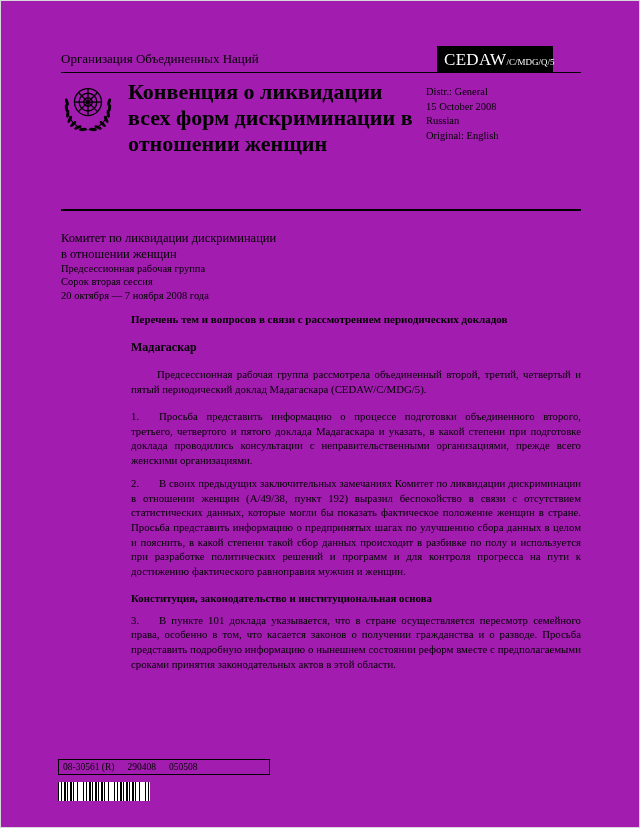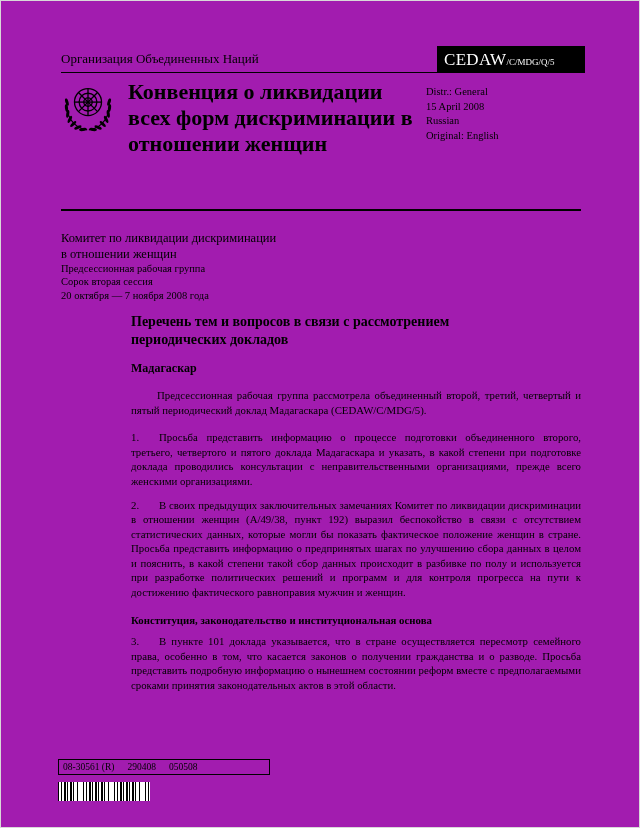--- a/index.html
+++ b/index.html
@@ -4,35 +4,35 @@
 <style>
   html,body{margin:0;padding:0;background:#ffffff;}
   .page{
     position:relative;width:640px;height:828px;background:#a21caf;color:#000;
     font-family:"Liberation Serif","DejaVu Serif",serif;
     margin:0 auto;overflow:hidden;box-sizing:border-box;border:1px solid #d8d8d8;
   }
   .org-name{position:absolute;left:60px;top:50px;font-size:13px;}
   .header-rule{position:absolute;left:60px;top:71px;width:520px;height:0;border-top:1px solid #000;}
   .symbol-box{
-    position:absolute;left:436px;top:45px;width:148px;height:27px;background:#000;color:#fff;
+    position:absolute;left:436px;top:45px;width:116px;height:27px;background:#000;color:#fff;
     display:flex;align-items:baseline;padding-left:7px;box-sizing:border-box;
   }
   .symbol-main{font-size:17px;letter-spacing:.3px;line-height:27px;}
   .symbol-suffix{font-size:9px;}
   .emblem{position:absolute;left:60px;top:80px;width:54px;height:54px;}
   .conv-title{position:absolute;left:127px;top:78px;width:292px;font-size:22px;font-weight:bold;line-height:1.18;}
   .distr{position:absolute;left:425px;top:84px;font-size:10.5px;line-height:1.4;}
   .main-rule{position:absolute;left:60px;top:208px;width:520px;height:0;border-top:2px solid #000;}
   .committee{position:absolute;left:60px;top:230px;line-height:1.25;}
   .committee .big{font-size:12.5px;font-weight:normal;}
   .committee .small-bold{font-size:10.5px;font-weight:normal;}
   .committee .small{font-size:10.5px;}
   .content{position:absolute;left:130px;top:312px;width:450px;font-size:10.8px;line-height:1.35;}
-  .body-title{font-size:14px;font-weight:bold;line-height:1.25;margin:0 0 12px;width:380px;}
+  .body-title{font-size:11px;font-weight:bold;line-height:1.25;margin:0 0 12px;width:380px;}
   .country{font-size:12px;font-weight:bold;margin:0 0 12px;}
   p.intro{margin:0 0 13px;text-align:justify;text-indent:26px;}
   .section-heading{font-size:10.8px;font-weight:bold;margin:13px 0 7px;}
   p.para{margin:0 0 9px;text-align:justify;}
   .pnum{display:inline-block;width:28px;}
   .footer-box{
     position:absolute;left:57px;top:758px;width:212px;height:16px;border:1px solid #000;
     font-size:9.5px;display:flex;align-items:center;padding-left:4px;box-sizing:border-box;gap:13px;
   }
   .barcode{
@@ -83,21 +83,21 @@
       <ellipse cx="49.5" cy="51" rx="1.8" ry="4.6" transform="rotate(-46 49.5 51)"></ellipse>
       <ellipse cx="44" cy="55" rx="1.8" ry="4.6" transform="rotate(-66 44 55)"></ellipse>
       <ellipse cx="38" cy="57.5" rx="1.8" ry="4.6" transform="rotate(-82 38 57.5)"></ellipse>
     </g>
   </svg>
 
   <div class="conv-title">Конвенция о ликвидации всех форм дискриминации в отношении женщин</div>
 
   <div class="distr">
     <div>Distr.: General</div>
-    <div>15 April 2008</div>
+    <div>15 October 2008</div>
     <div>Russian</div>
     <div>Original: English</div>
   </div>
 
   <div class="main-rule"></div>
 
   <div class="committee">
     <div class="big">Комитет по ликвидации дискриминации</div>
     <div class="big">в отношении женщин</div>
     <div class="small-bold">Предсессионная рабочая группа</div>

